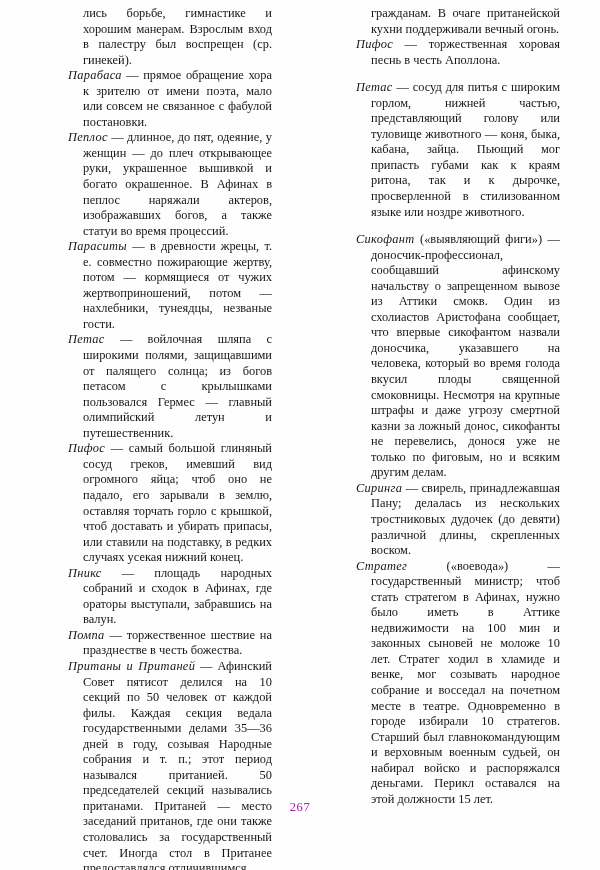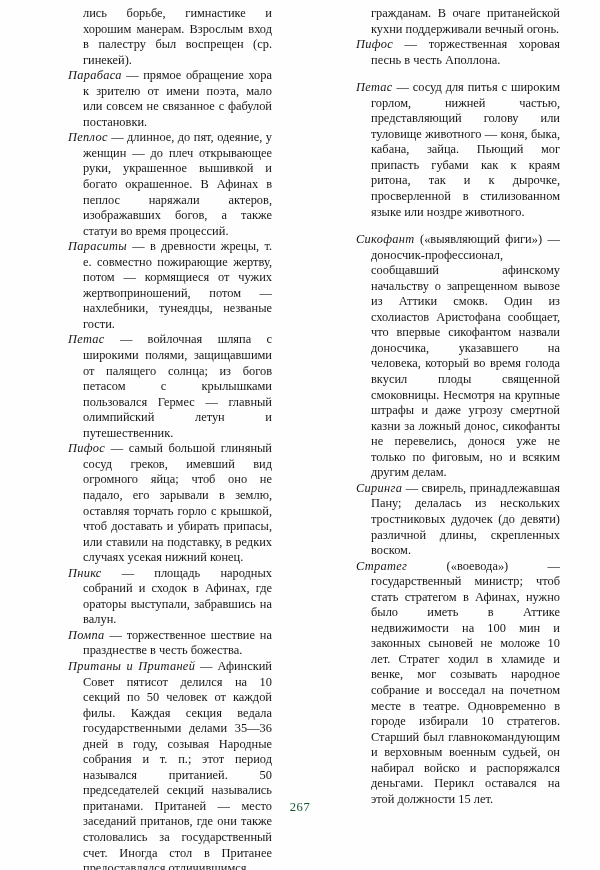--- a/index.html
+++ b/index.html
@@ -73,21 +73,21 @@
   .entry { text-align-last: left; margin-left: 28px; }
 
   #page-number {
     position: absolute;
     left: 0;
     top: 800px;
     width: 600px;
     text-align: center;
     font-size: 12.6px;
     font-family: "Liberation Serif", "DejaVu Serif", serif;
-    color: #14532d;
+    color: #a21caf;
     letter-spacing: 0.5px;
   }
 </style>
 </head>
 <body>
 
 <div id="page">
 
   <div id="columns">
 

